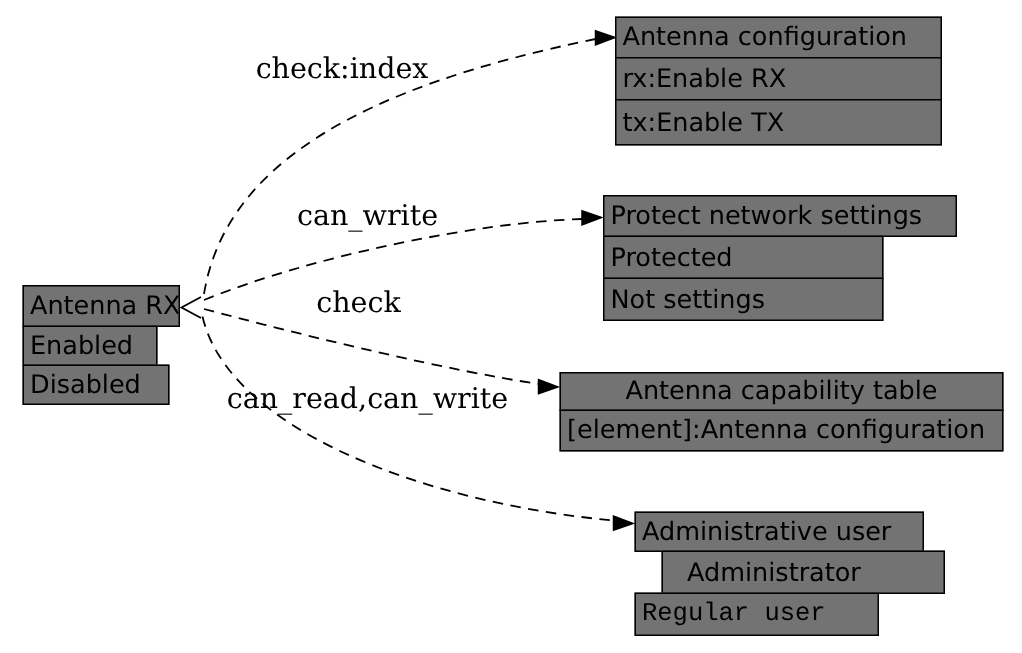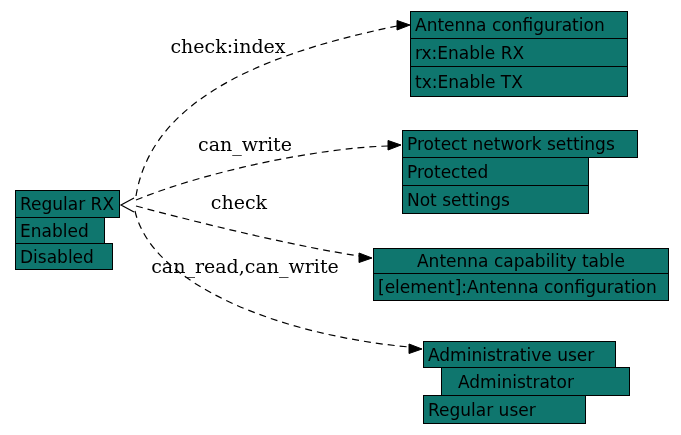--- a/index.html
+++ b/index.html
@@ -10,21 +10,21 @@
     font-family:"DejaVu Sans",sans-serif;
     overflow:hidden;
   }
   svg.edges{position:absolute;left:0;top:0;width:681px;height:435px;pointer-events:none;}
   svg.edges path.edge{fill:none;stroke:#000;stroke-width:1.2;stroke-dasharray:7 5;}
   svg.edges polygon{fill:#000;stroke:#000;}
   svg.edges path.vee{fill:none;stroke:#000;stroke-width:1.2;}
   .cell{
     position:absolute;
     box-sizing:border-box;
-    background:#0f766e;
+    background:#737373;
     border:1px solid #000;
     display:flex;align-items:center;
     padding:0 4px;
     font-size:17px;color:#000;
     white-space:nowrap;overflow:hidden;
   }
   .cell.center{justify-content:center;}
   
   .n0h{left:15px;top:190px;width:105px;height:28px;}
   .n0r0{left:15px;top:217px;width:90px;height:27px;}
@@ -36,21 +36,21 @@
   
   .n2h{left:402px;top:130px;width:236px;height:28px;text-align:right;}
   .n2r0{left:402px;top:157px;width:187px;height:29px;}
   .n2r1{left:402px;top:185px;width:187px;height:29px;}
   
   .n3h{left:373px;top:248px;width:296px;height:26px;}
   .n3r0{left:373px;top:273px;width:296px;height:28px;}
   
   .n4h{left:423px;top:341px;width:193px;height:27px;}
   .n4r0{left:441px;top:367px;width:189px;height:29px;padding-left:16px;}
-  .n4r1{left:423px;top:395px;width:163px;height:29px;}
+  .n4r1{left:423px;top:395px;width:163px;height:29px;font-family:Liberation Mono, monospace;}
   
   .edge-label{
     position:absolute;
     transform:translate(-50%,-50%);
     font-family:"DejaVu Serif","Liberation Serif",serif;
     font-size:19px;color:#000;white-space:nowrap;
   }
   .l0{left:228px;top:46px;}
   .l1{left:245px;top:144px;}
   .l2{left:239px;top:202px;}
@@ -72,21 +72,21 @@
     <path class="edge" d="M136,206 C215,227 300,247 359,256"></path>
     <polygon points="372,258 359,253 359,262.5"></polygon>
 
     <path class="edge" d="M135,211 C152,285 280,335 409,347"></path>
     <polygon points="422,349 409,344 409,353.5"></polygon>
 
     <path class="vee" d="M134,198 L121,205 L134,212"></path>
   </svg>
 
   <div>
-    <div class="cell n0h">Regular RX</div>
+    <div class="cell n0h">Antenna RX</div>
     <div class="cell n0r0">Enabled</div>
     <div class="cell n0r1">Disabled</div>
   </div>
 
   <div>
     <div class="cell n1h">Antenna configuration</div>
     <div class="cell n1r0">rx:Enable RX</div>
     <div class="cell n1r1">tx:Enable TX</div>
   </div>
 

